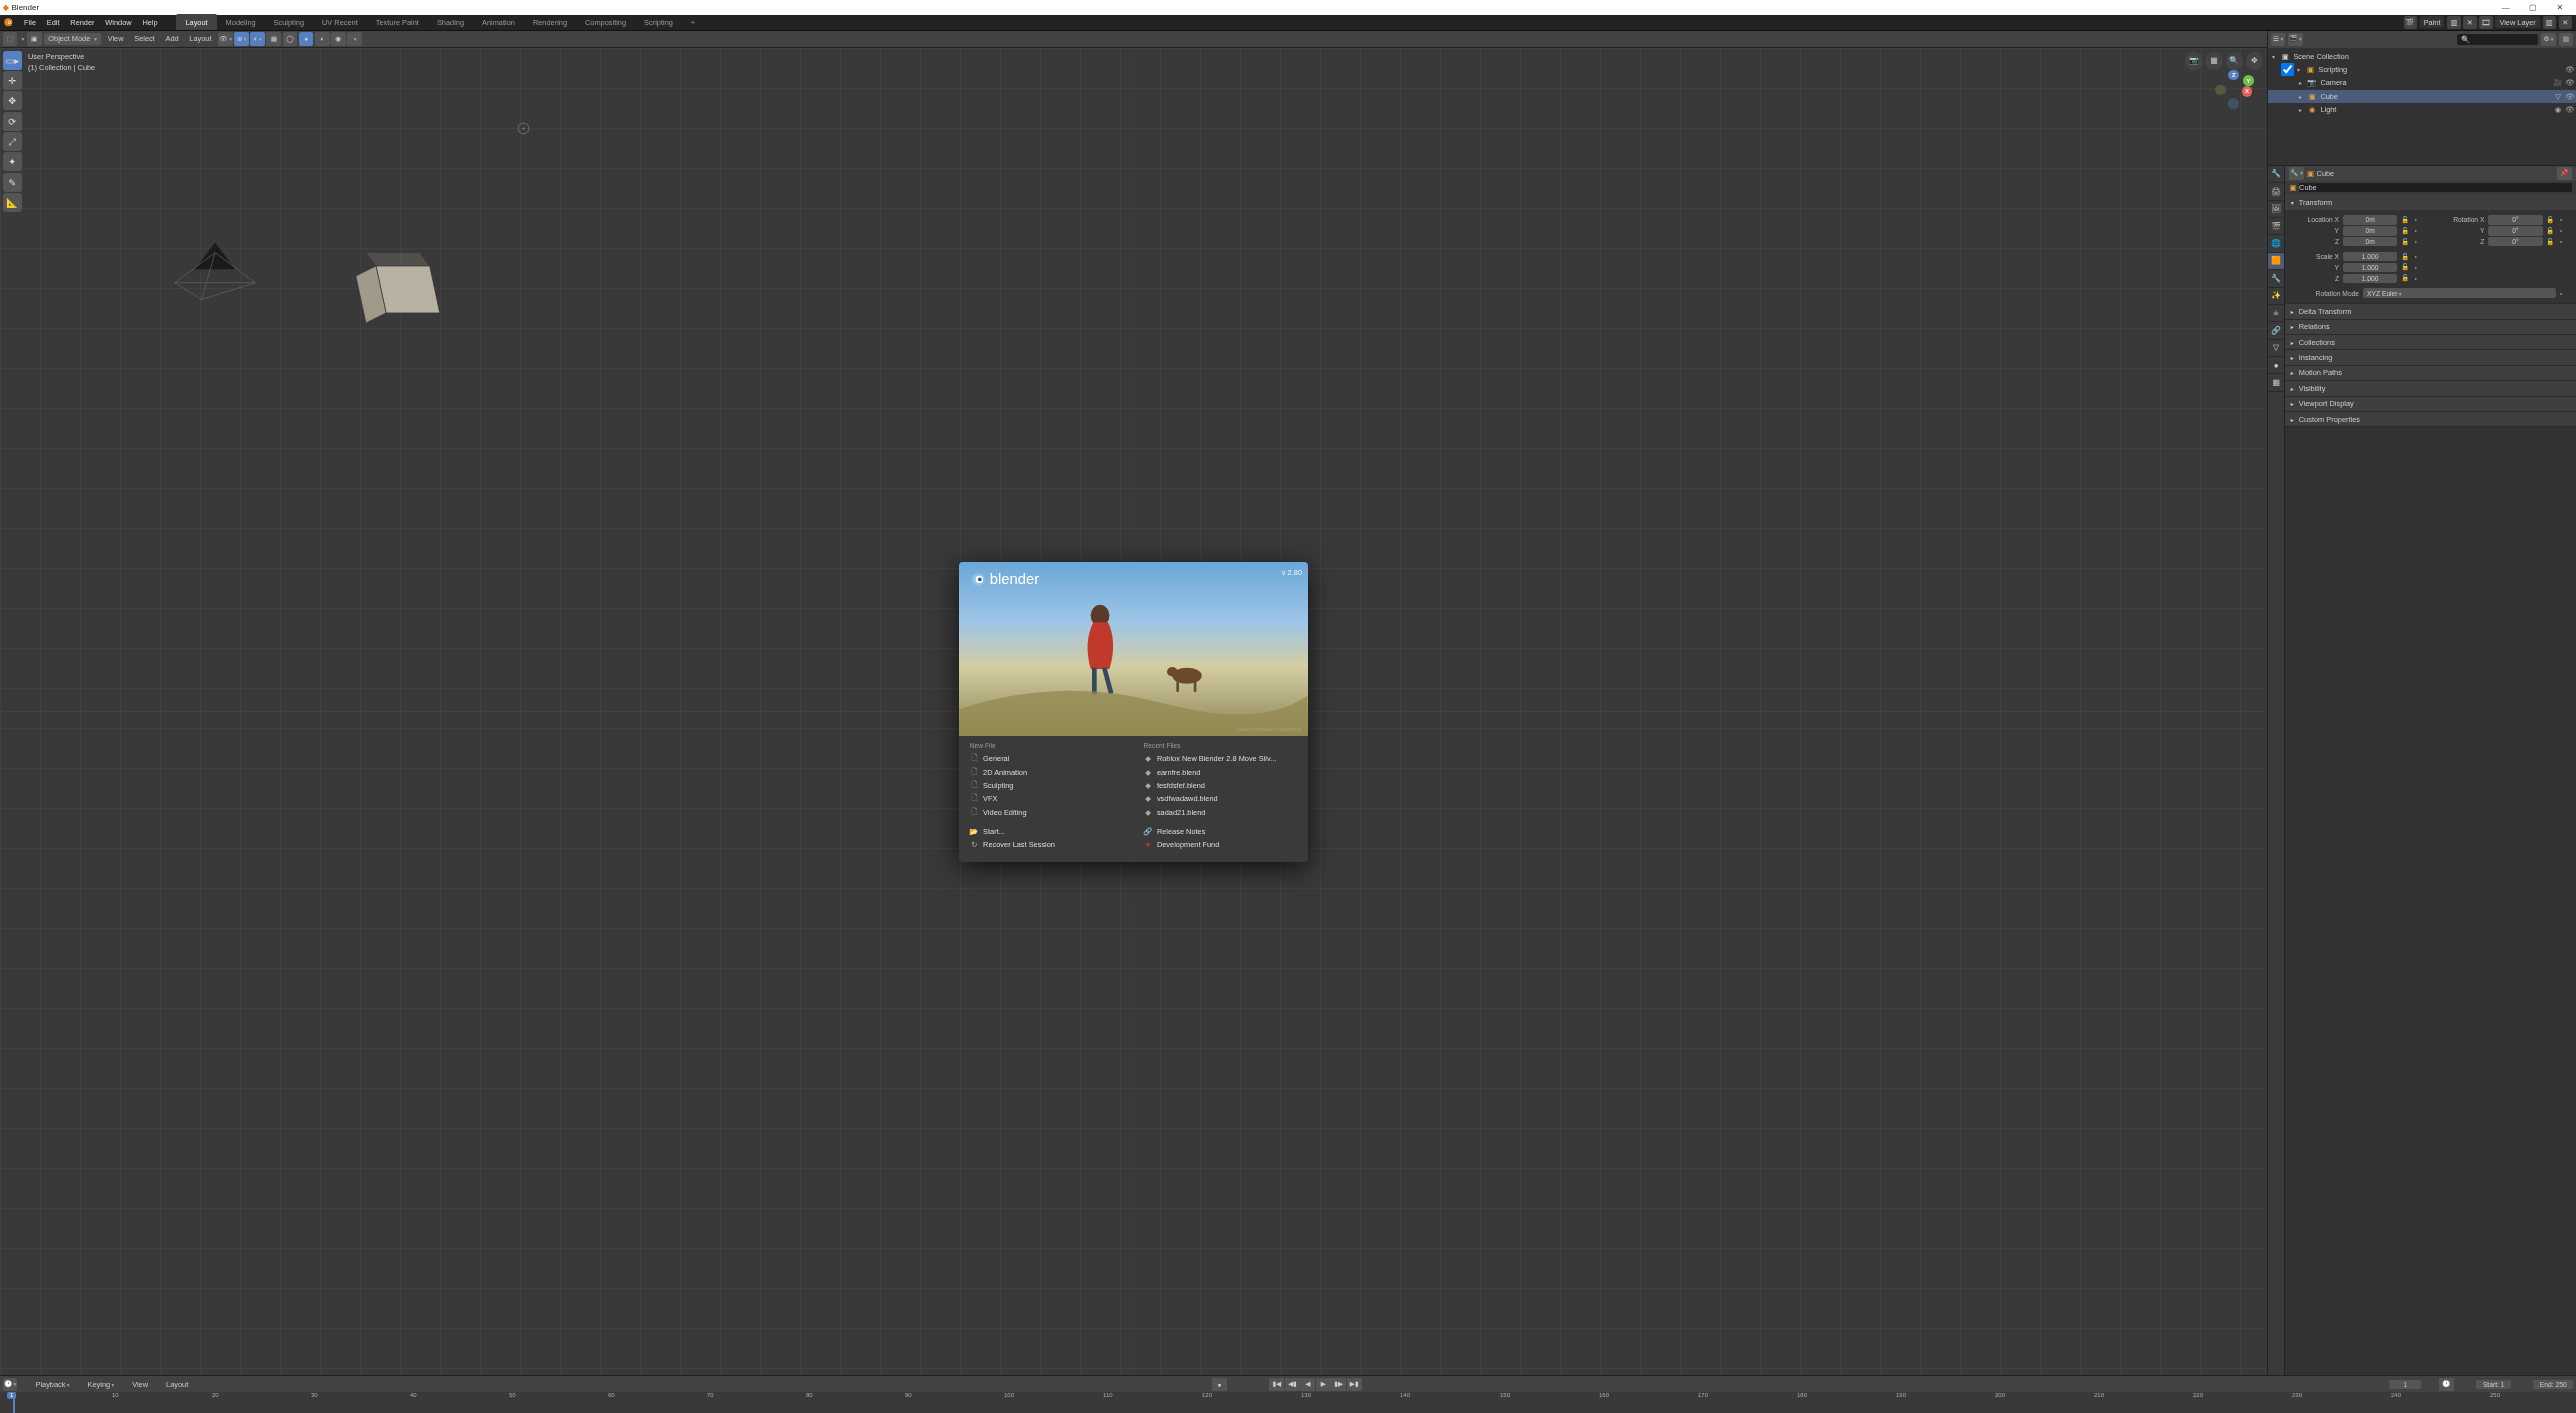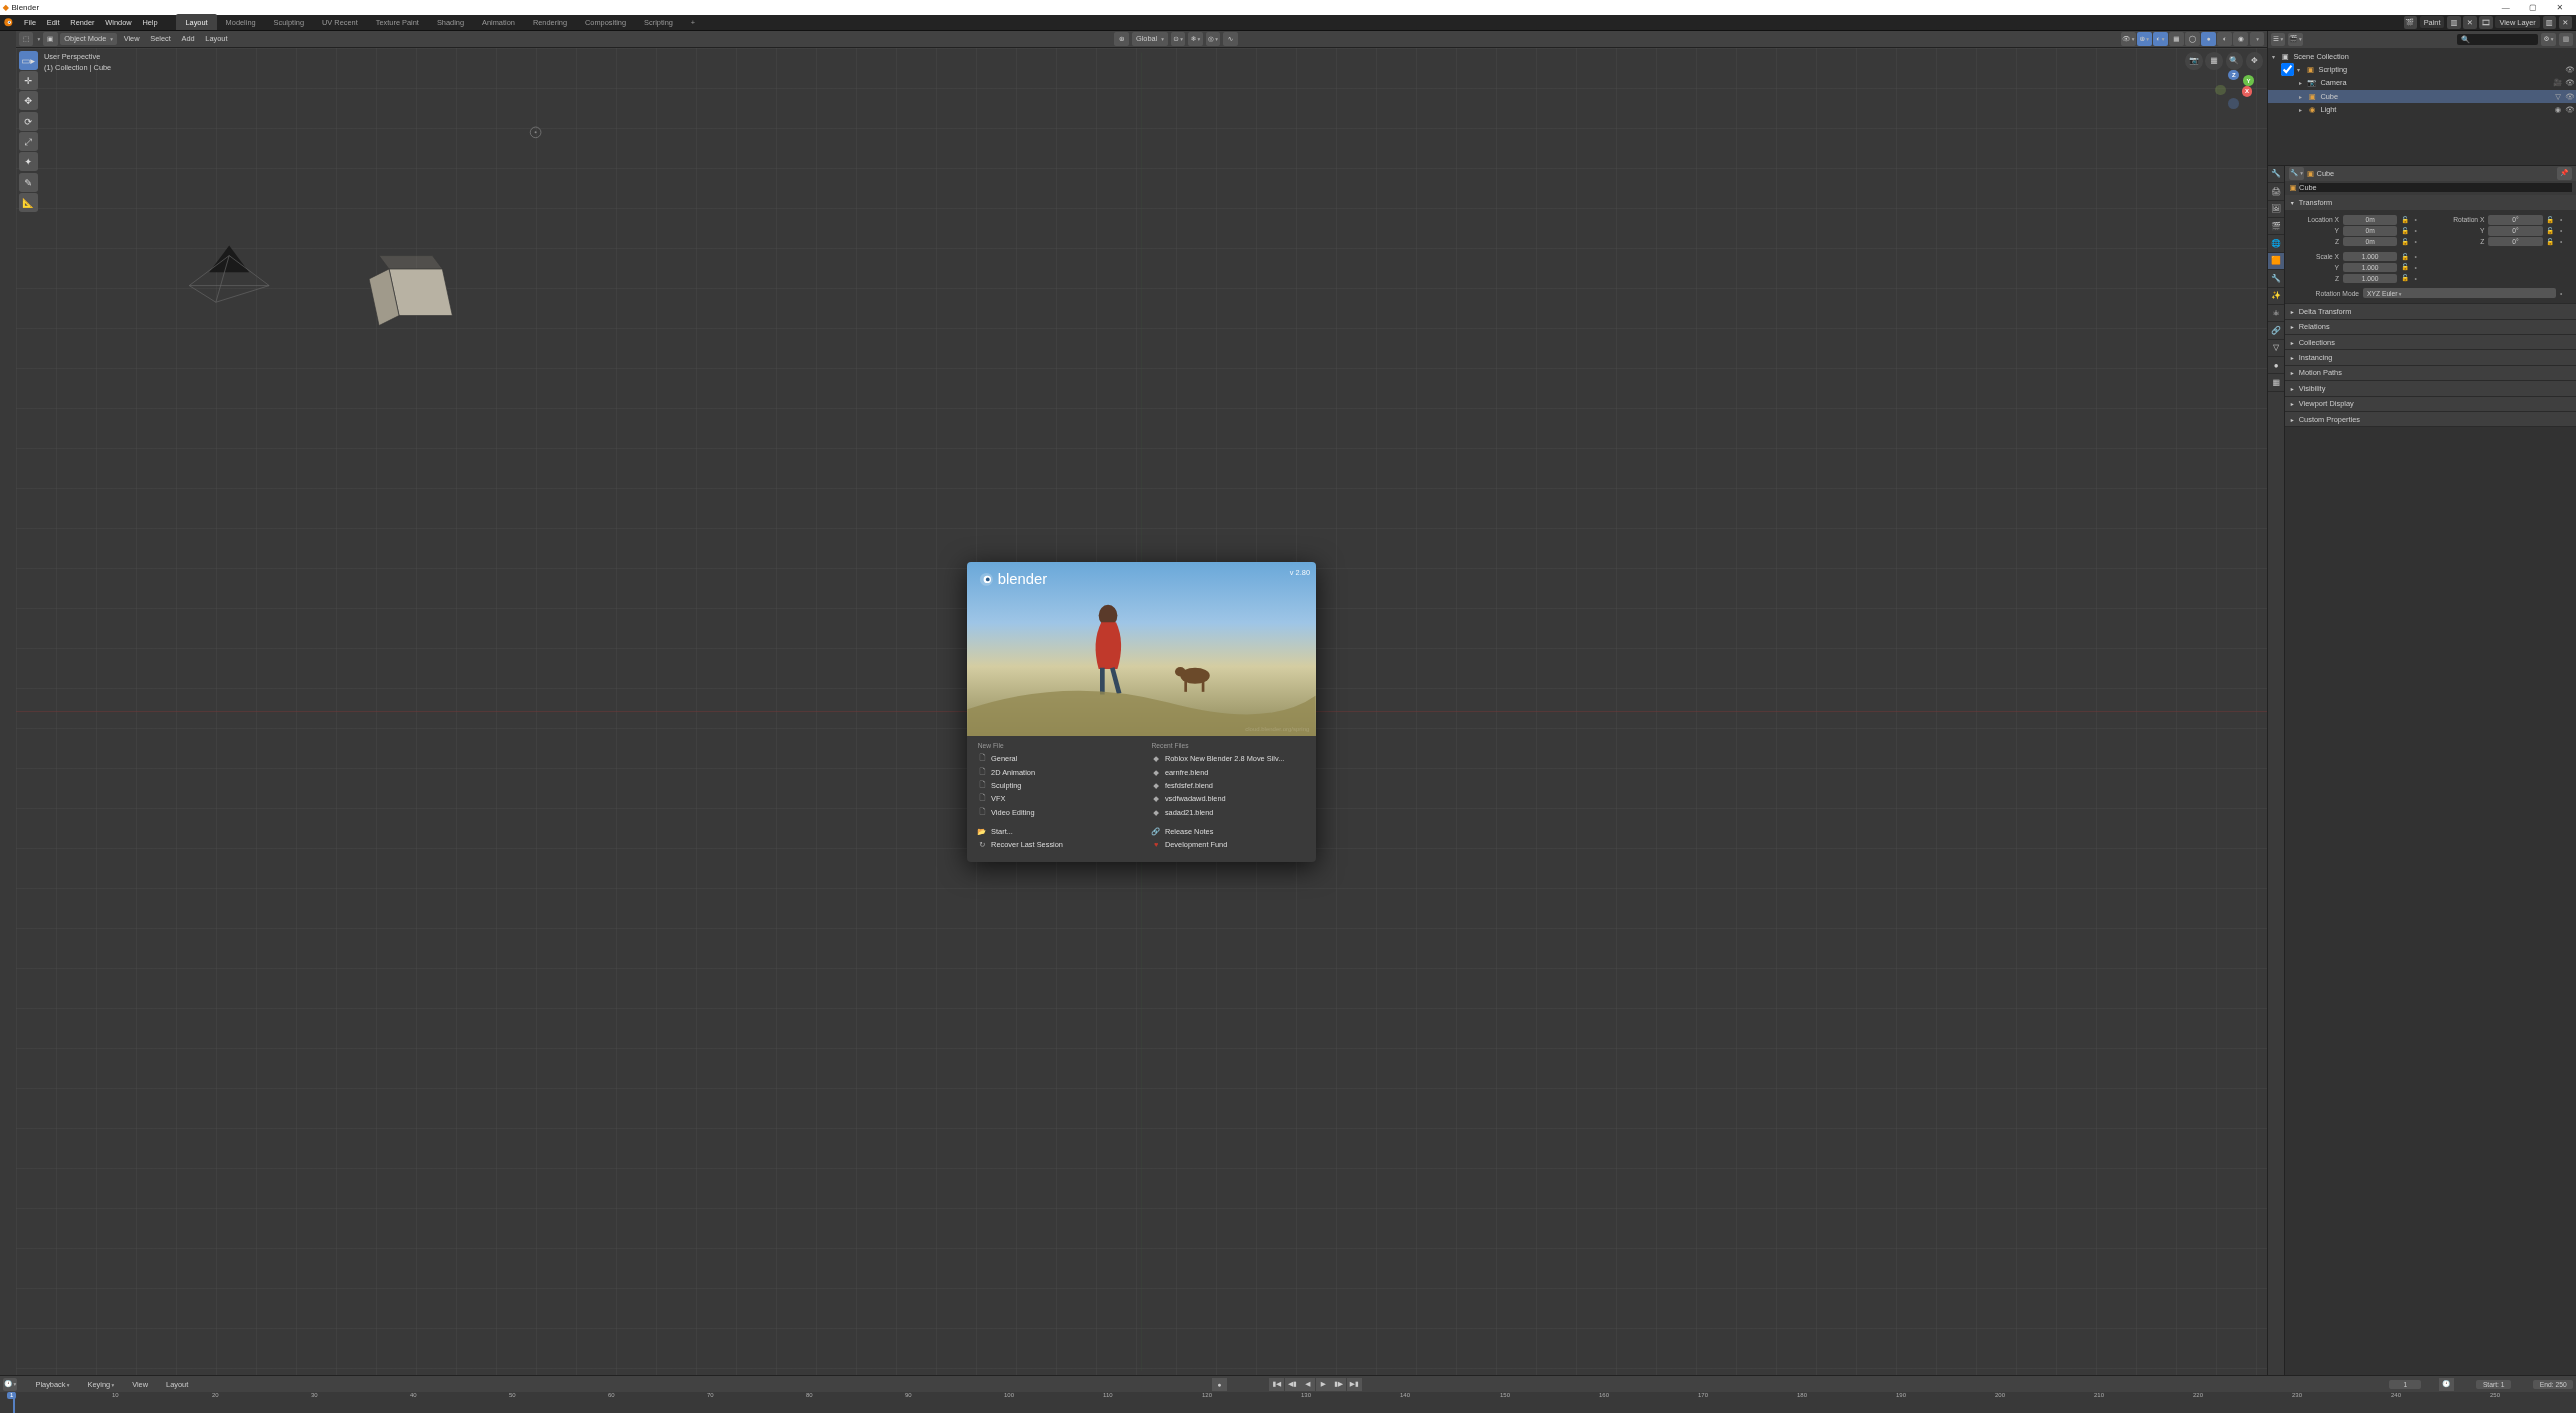--- a/index.html
+++ b/index.html
@@ -16,21 +16,21 @@
 .top-menu .logo { width: 12px; height: 12px; display: flex; align-items: center; justify-content: center; color: #fff; margin-right: 4px; }
 .top-menu .menu-item { padding: 2.7px 5.4px; cursor: pointer; color: #ddd; }
 .workspace-tabs { display: flex; margin-left: 13.4px; }
 .workspace-tab { padding: 2.7px 8px; cursor: pointer; color: #999; border: 0.7px solid transparent; }
 .workspace-tab.active { background: #424242; color: #eee; border-radius: 2px 2px 0 0; }
 .top-menu .right-group { margin-left: auto; display: flex; align-items: center; gap: 2.7px; padding-right: 4px; }
 .top-menu .field { background: #333; padding: 1.3px 4px; border-radius: 2px; display: flex; align-items: center; gap: 2.7px; }
 .icon-btn { width: 13.4px; height: 13.4px; background: #444; border-radius: 2px; display: flex; align-items: center; justify-content: center; cursor: pointer; }
 
 
-.main { height: calc(100% - 31px - 13.4px - 24px); display: flex; background: #701a75; margin-left: 16px; }
+.main { height: calc(100% - 31px - 13.4px - 24px); display: flex; background: #701a75; }
 .viewport-area { flex: 1; display: flex; flex-direction: column; }
 .right-panel { width: 309px; display: flex; flex-direction: column; border-left: 0.7px solid #222; background: #3a3a3a; }
 
 
 .vp-header { height: 17.4px; background: #424242; display: flex; align-items: center; padding: 0 2.7px; gap: 2.7px; border-bottom: 0.7px solid #222; }
 .vp-header .dropdown { background: #555; padding: 1.3px 4px; border-radius: 2px; cursor: pointer; display: flex; align-items: center; gap: 2.7px; }
 .vp-header .menu-link { padding: 1.3px 4px; cursor: pointer; }
 .vp-header .center { flex: 1; display: flex; justify-content: center; gap: 2.7px; }
 .vp-header .right { display: flex; gap: 1.3px; }
 .small-icon { width: 14.8px; height: 13.4px; background: #555; border-radius: 2px; display: flex; align-items: center; justify-content: center; cursor: pointer; font-size: 6.7px; }
@@ -159,28 +159,20 @@
 
     <div class="vp-header">
       <span class="small-icon">⬚</span>
       <span class="chev"></span>
       <span class="small-icon">▣</span>
       <span class="dropdown chev">Object Mode</span>
       <span class="menu-link">View</span>
       <span class="menu-link">Select</span>
       <span class="menu-link">Add</span>
       <span class="menu-link">Layout</span>
-      <div class="center">
-        <span class="small-icon">⊕</span>
-        <span class="dropdown chev">Global</span>
-        <span class="small-icon chev">⊙</span>
-        <span class="small-icon chev">❄</span>
-        <span class="small-icon chev">◎</span>
-        <span class="small-icon">∿</span>
-      </div>
       <div class="right">
         <span class="small-icon chev">👁</span>
         <span class="small-icon active chev">⊕</span>
         <span class="small-icon active chev">◐</span>
         <span class="small-icon">▦</span>
         <span class="small-icon">◯</span>
         <span class="small-icon active">●</span>
         <span class="small-icon">◐</span>
         <span class="small-icon">◉</span>
         <span class="small-icon chev"></span>

